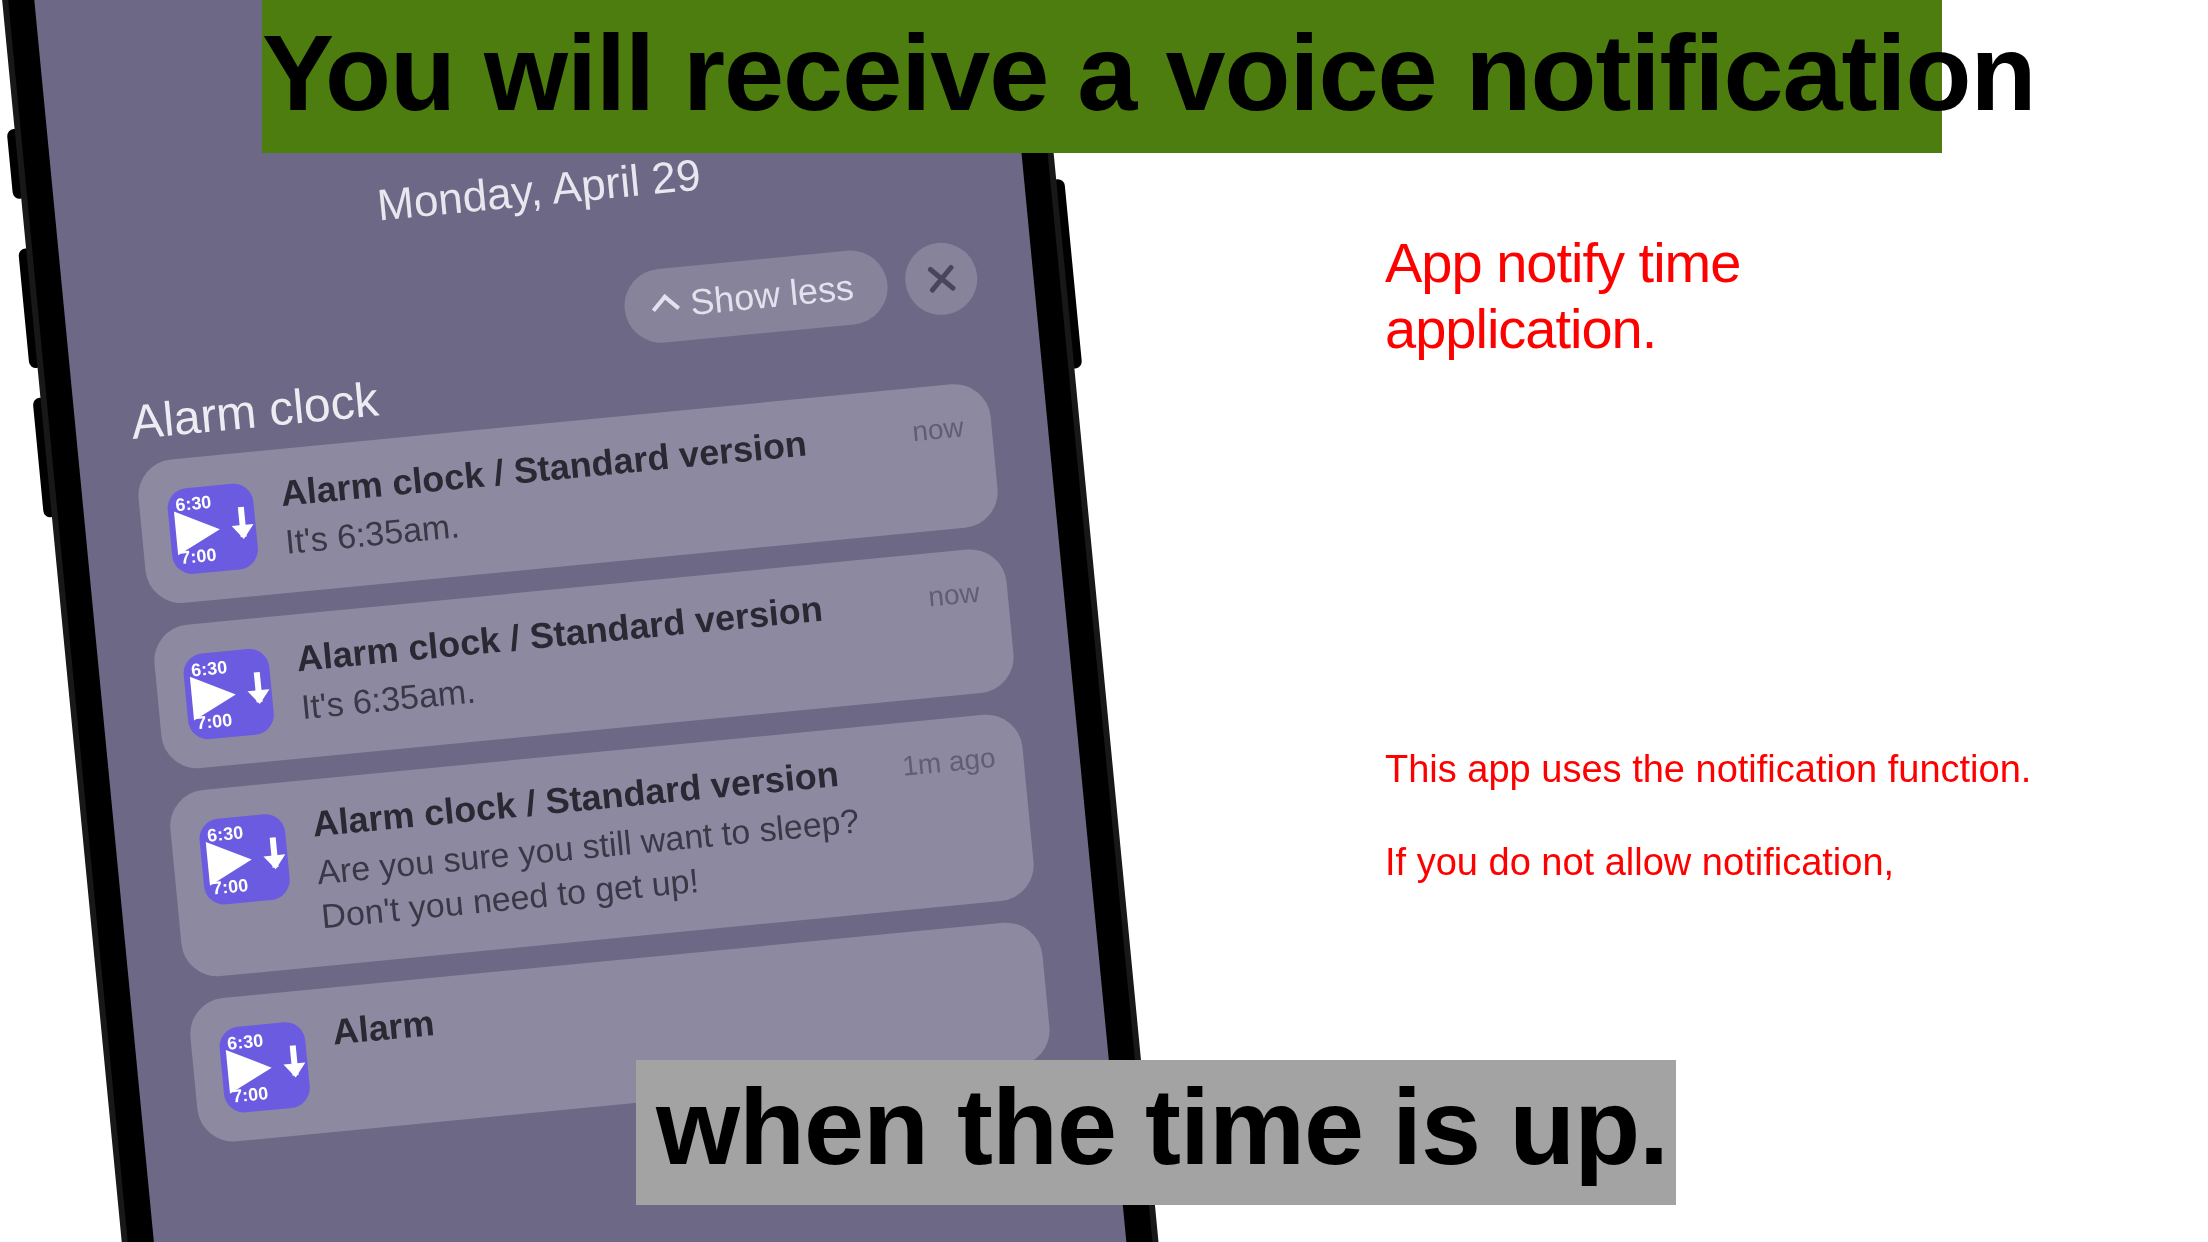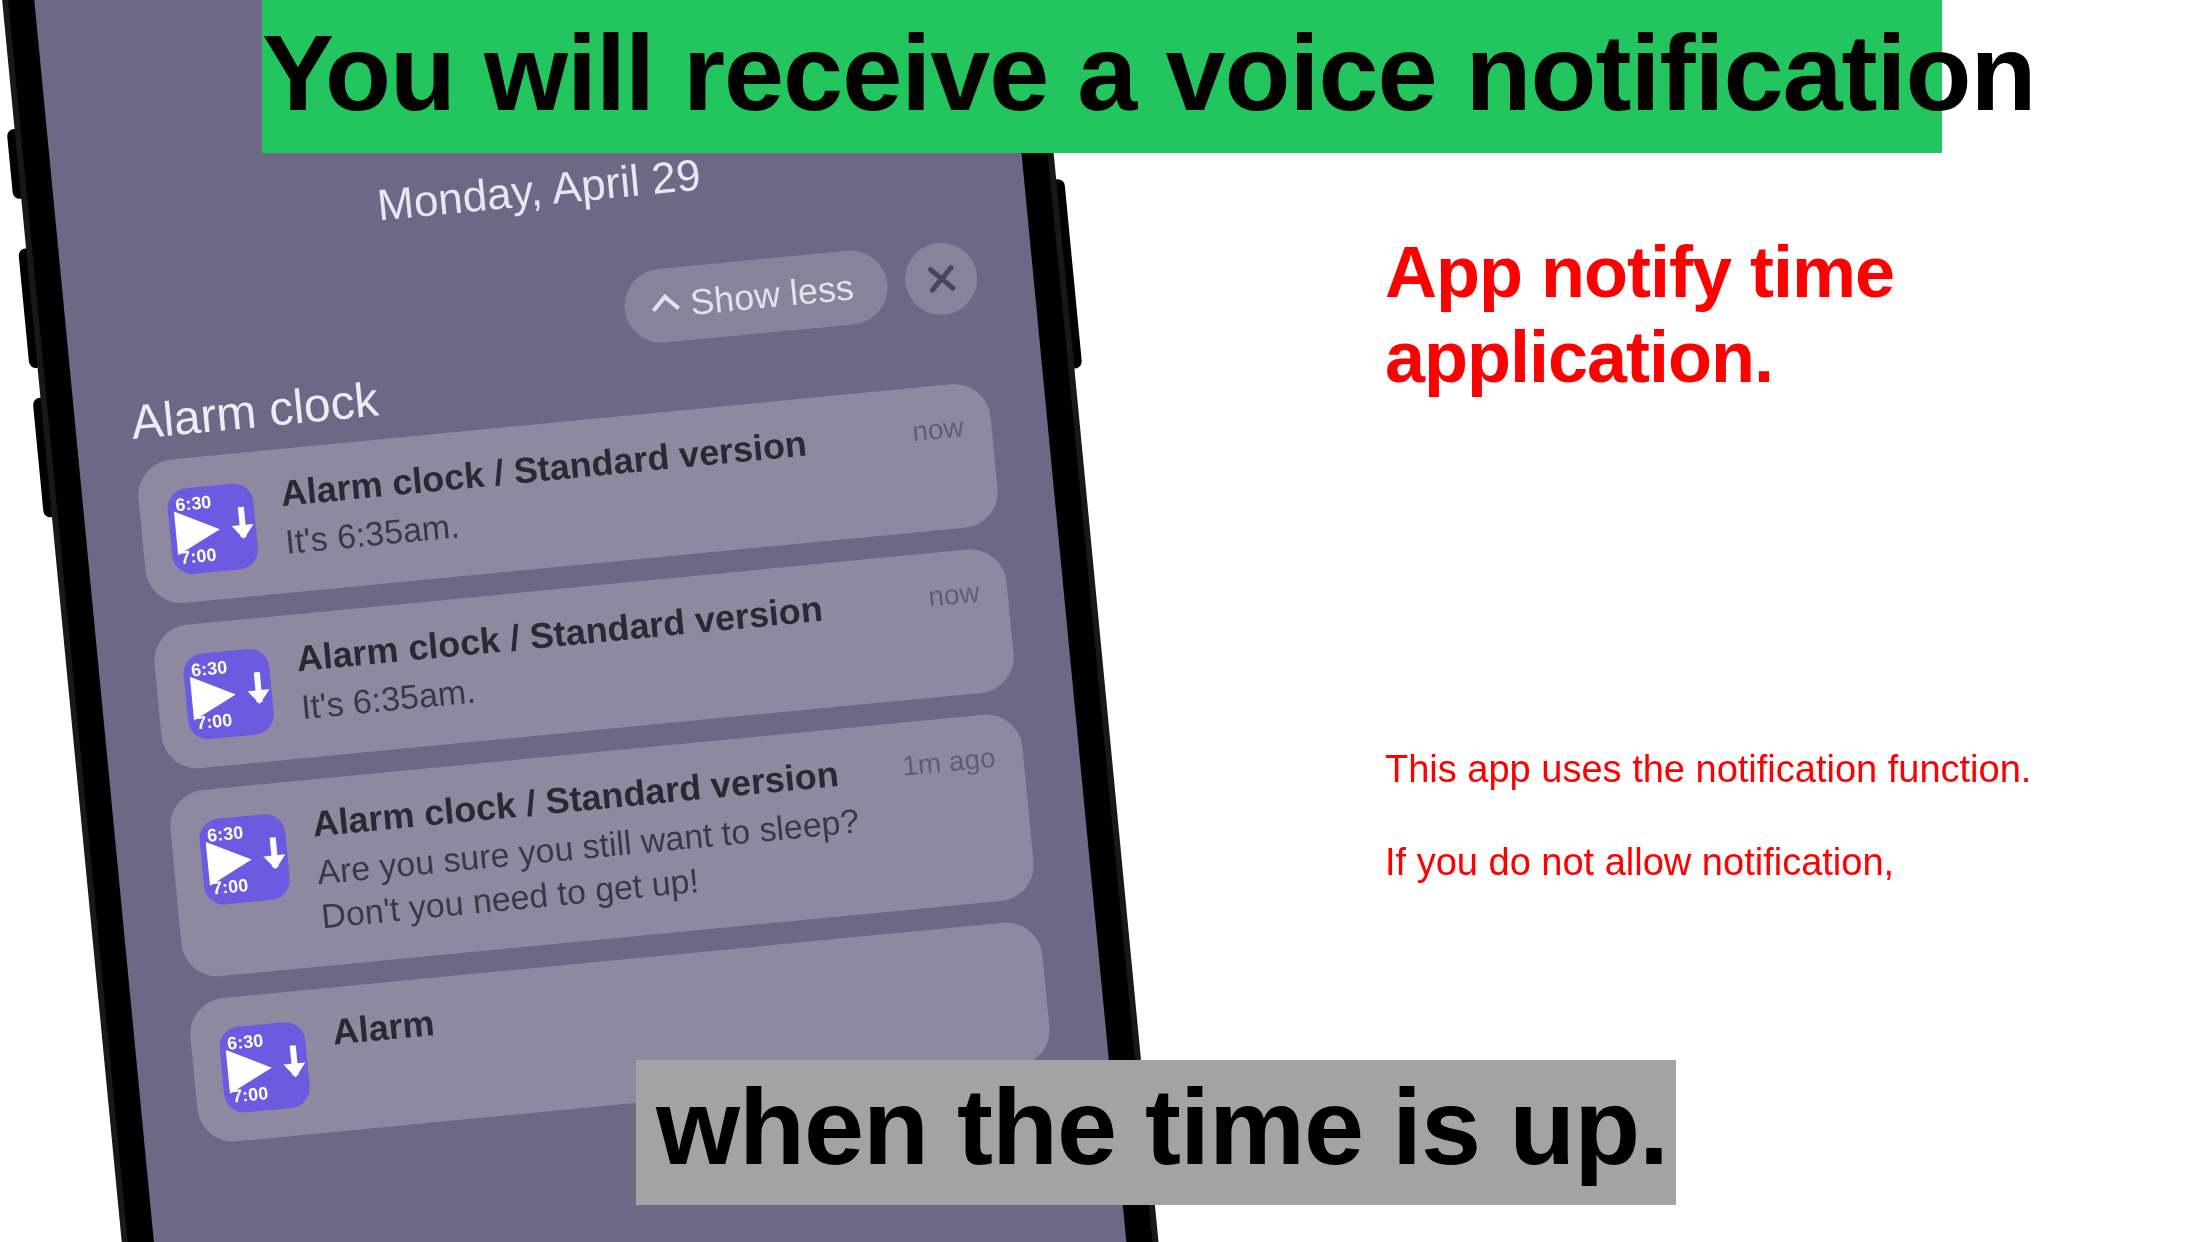--- a/index.html
+++ b/index.html
@@ -4,41 +4,41 @@
 <style>
   * { box-sizing: border-box; margin: 0; padding: 0; }
   html, body { width: 2208px; height: 1242px; overflow: hidden; background: #fff; font-family: -apple-system, "Helvetica Neue", Arial, sans-serif; }
   .canvas { position: relative; width: 2208px; height: 1242px; }
 
   
   .promo-big {
     position: absolute;
     left: 1385px; top: 230px;
     color: #ff0000;
-    font-weight: 700;
-    font-size: 72px;
+    font-weight: 400;
+    font-size: 56px;
     line-height: 1.18;
     letter-spacing: -1px;
   }
   .promo-small {
     position: absolute;
     left: 1385px; top: 740px;
     color: #ff0000;
     font-weight: 400;
     font-size: 38px;
     line-height: 1.55;
   }
   .promo-small .spacer { height: 34px; }
 
   
   .title-strip {
     position: absolute;
     left: 262px; top: 0;
     width: 1680px;
-    background: #22c55e;
+    background: #4d7c0f;
     padding: 10px 0 18px 0;
   }
   .title-strip .txt {
     color: #000;
     font-weight: 800;
     font-size: 108px;
     letter-spacing: -1px;
     white-space: nowrap;
   }
 

